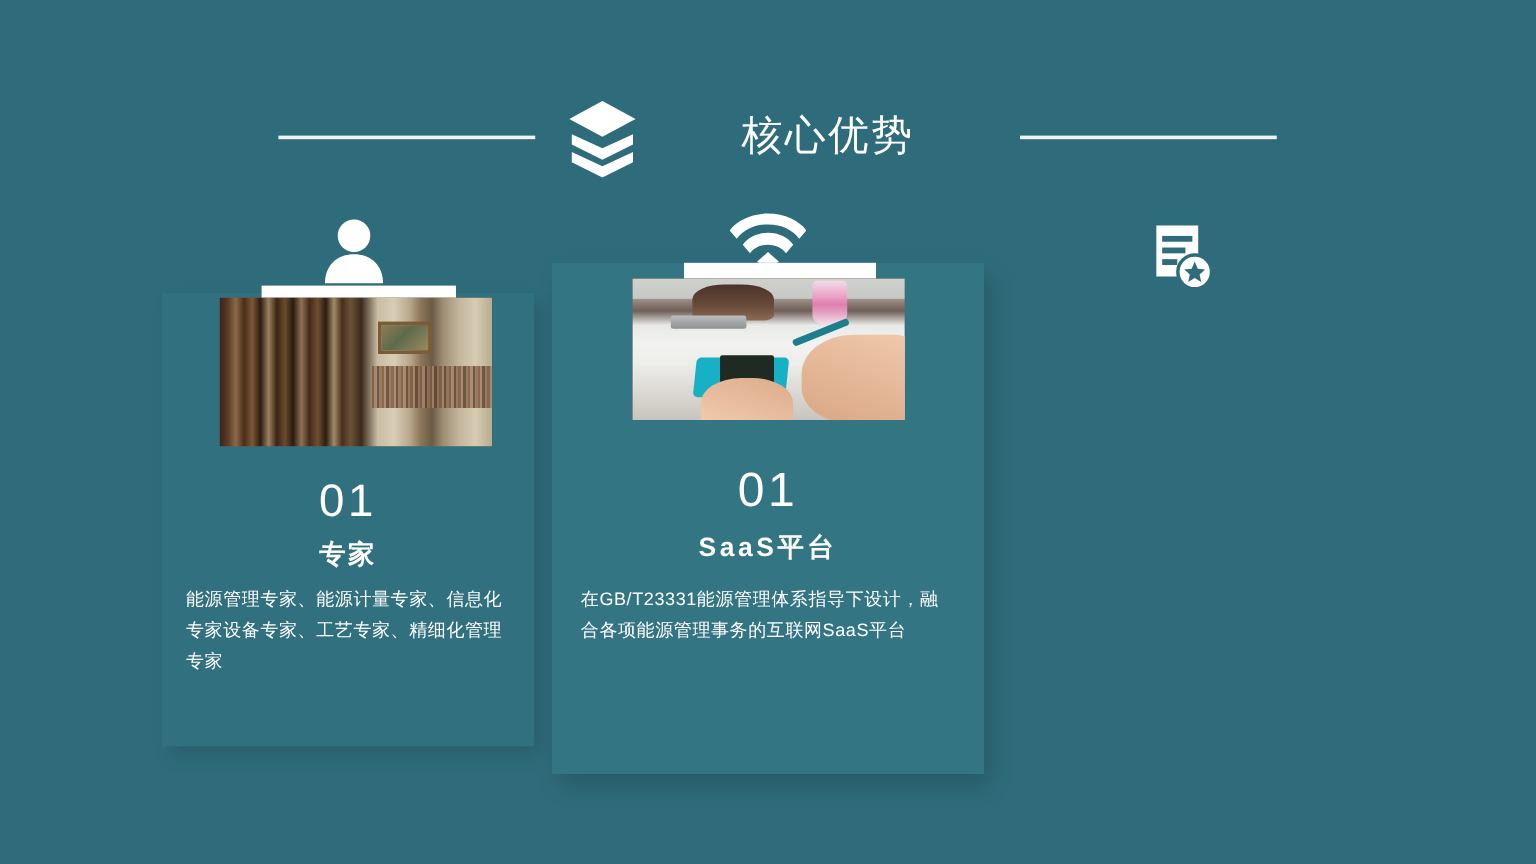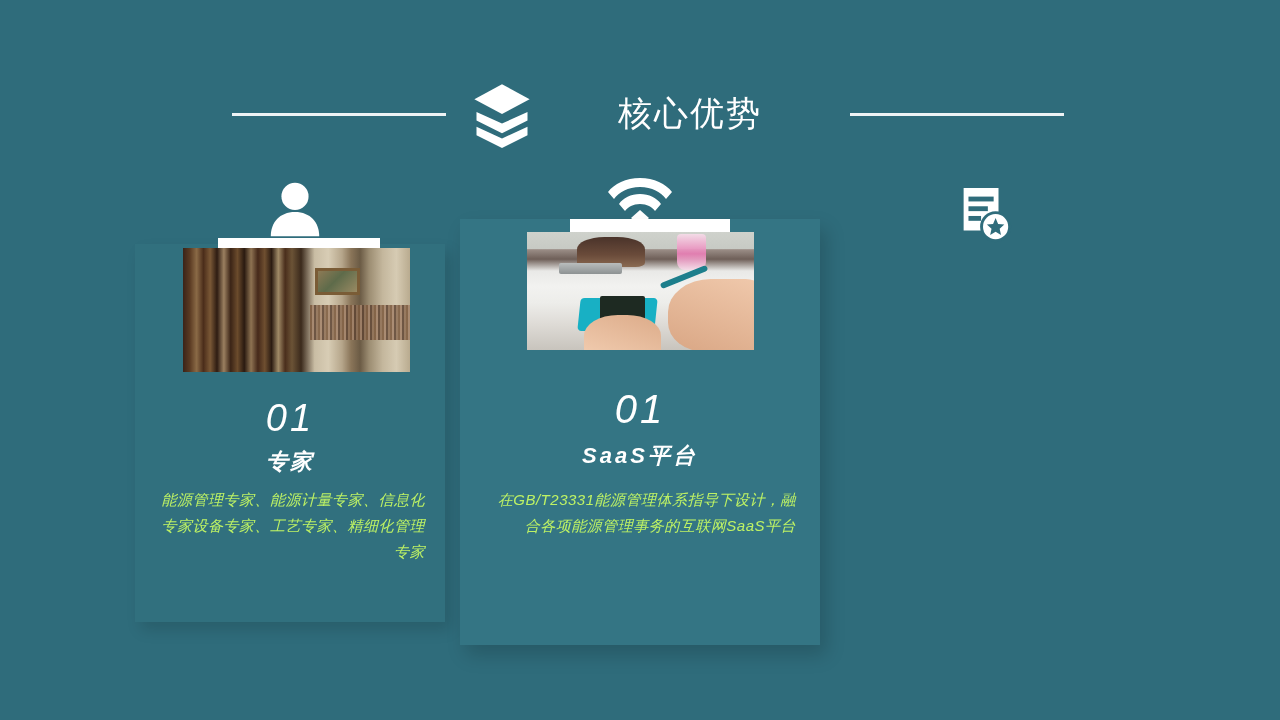--- a/index.html
+++ b/index.html
@@ -72,21 +72,20 @@
     height: 62px;
   }
   #icon-1 { left: 263px; top: 178px; }
   #icon-2 { left: 608px; top: 170px; }
   #icon-3 { left: 952px; top: 185px; }
 
   
   .card {
     position: absolute;
     box-sizing: border-box;
-    font-style: italic;
   }
   .card.side {
     width: 310px;
     height: 378px;
     background: #31707e;
     box-shadow: 6px 8px 14px rgba(0,0,0,.13);
   }
   #card-1 { left: 135px; top: 244px; }
   #card-3 { left: 829px; top: 244px; }
   #card-2 {
@@ -264,25 +263,25 @@
     width: 100%;
     text-align: center;
     font-size: 22px;
     font-weight: bold;
     letter-spacing: 2px;
     line-height: 30px;
     color: #ffffff;
   }
   .card-desc {
     position: absolute;
-    text-align: right;
+    text-align: left;
     font-size: 15px;
     line-height: 26px;
     letter-spacing: .5px;
-    color: #bef264;
+    color: #ffffff;
   }
 
   
   #num-1   { top: 152px; }
   #title-1 { top: 203px; }
   #desc-1  { left: 20px; top: 243px; width: 270px; }
   
   #num-2   { top: 168px; font-size: 40px; }
   #title-2 { top: 222px; letter-spacing: 3px; }
   #desc-2  { left: 24px; top: 268px; width: 312px; }

